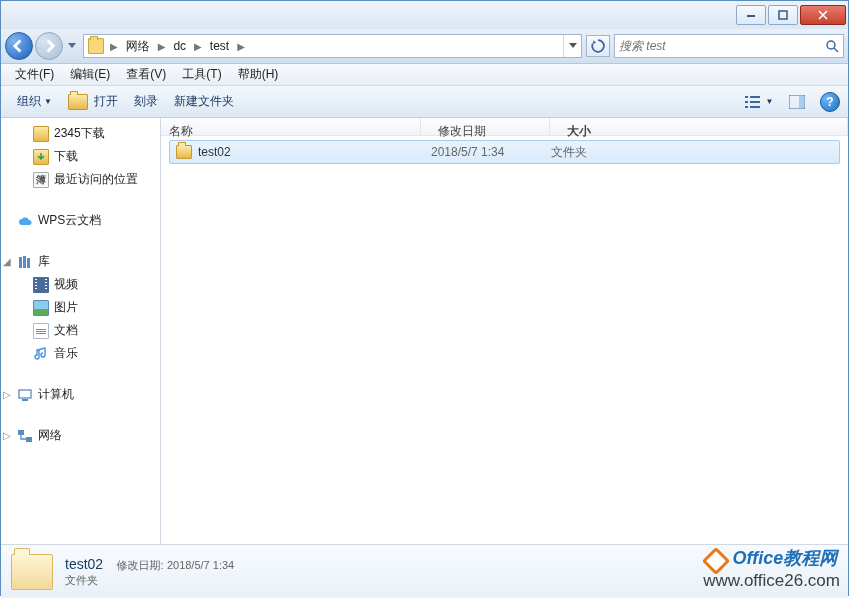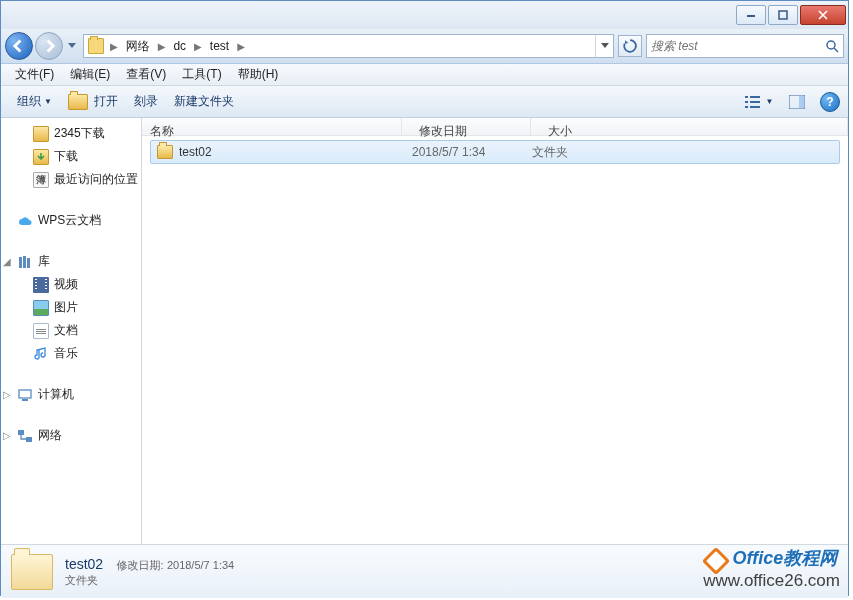--- a/index.html
+++ b/index.html
@@ -18,50 +18,50 @@
 .history-drop svg { fill: #4a6a90; }
 .breadcrumb { flex: 1; height: 24px; background: #fff; border: 1px solid #a0b5cc; margin: 0 4px; display: flex; align-items: center; }
 .bc-icon { width: 16px; height: 16px; margin: 0 4px; background: #f6d77a; border: 1px solid #c9a83d; border-radius: 1px; position: relative; }
 .bc-icon::before { content:''; position:absolute; top:-3px; left:1px; width:6px; height:3px; background:#f6d77a; border:1px solid #c9a83d; border-bottom:none;}
 .bc-seg { padding: 0 6px; height: 100%; display: flex; align-items: center; color: #222; }
 .bc-sep { color: #777; padding: 0 2px; font-size: 10px; }
 .bc-right { margin-left: auto; display: flex; align-items: center; }
 .bc-drop { width: 18px; height: 22px; display: flex; align-items: center; justify-content: center; border-left: 1px solid #d0d8e2; }
 .refresh { width: 24px; height: 22px; display: flex; align-items: center; justify-content: center; border: 1px solid #a0b5cc; background: linear-gradient(to bottom, #f8fbff, #e0eaf5); margin-right: 4px; }
 .refresh svg { fill: #3a68a0; }
-.search { width: 198px; height: 24px; background: #fff; border: 1px solid #a0b5cc; display: flex; align-items: center; padding: 0 4px; }
+.search { width: 230px; height: 24px; background: #fff; border: 1px solid #a0b5cc; display: flex; align-items: center; padding: 0 4px; }
 .search input { border: none; outline: none; flex: 1; font-style: italic; color: #888; background: transparent; }
 .search svg { fill: #3a68a0; width: 14px; height: 14px; }
 .menubar { height: 22px; background: linear-gradient(to bottom, #f7fafd, #e8eef5); border-bottom: 1px solid #d0d8e2; display: flex; align-items: center; padding-left: 6px; }
 .menubar span { padding: 0 8px; color: #222; }
 .toolbar { height: 32px; background: linear-gradient(to bottom, #f4f8fc, #dde8f4); border-bottom: 1px solid #c0d0e2; display: flex; align-items: center; padding: 0 8px; }
 .tool-item { display: flex; align-items: center; padding: 0 8px; color: #1a3a66; }
 .tool-drop { font-size: 8px; margin-left: 3px; color: #1a3a66; }
 .toolbar-right { margin-left: auto; display: flex; align-items: center; gap: 8px; }
 .view-btn { width: 30px; height: 22px; display: flex; align-items: center; justify-content: center; }
 .view-btn svg { fill: #3a68a0; }
 .help-btn { width: 20px; height: 20px; border-radius: 50%; background: radial-gradient(circle at 30% 30%, #6fb8f8, #1d6fc0); color: #fff; display: flex; align-items: center; justify-content: center; font-weight: bold; font-size: 13px; border: 1px solid #155a9a; }
 .body { display: flex; height: 426px; }
-.sidebar { width: 141px; border-right: 1px solid #d0d8e2; overflow-y: auto; padding-top: 4px; background: #fff; position: relative; }
+.sidebar { width: 160px; border-right: 1px solid #d0d8e2; overflow-y: auto; padding-top: 4px; background: #fff; position: relative; }
 .sidebar::-webkit-scrollbar { width: 16px; }
 .sidebar::-webkit-scrollbar-track { background: #f0f0f0; border-left: 1px solid #d0d0d0; }
 .sidebar::-webkit-scrollbar-thumb { background: linear-gradient(to right, #e8eef5, #c8d5e5); border: 1px solid #a8b8cc; border-radius: 2px; }
 .tree-item { display: flex; align-items: center; padding: 3px 0 3px 16px; color: #222; white-space: nowrap; }
 .tree-item.sub { padding-left: 32px; }
 .tree-item .icon { width: 16px; height: 16px; margin-right: 5px; flex-shrink: 0; }
 .tree-group { font-weight: normal; }
 .tree-expand { width: 10px; display: inline-block; margin-left: -14px; margin-right: 4px; color: #888; font-size: 10px; }
 .sidebar .spacer { height: 18px; }
 .content { flex: 1; background: #fff; }
 .columns { display: flex; height: 18px; border-bottom: 1px solid #e5e5e5; background: linear-gradient(to bottom, #fdfdfe, #f0f3f7); gap: 9px; }
 .col { padding: 5px 8px; color: #444; border-right: 1px solid #e5e5e5; }
 .col.name { width: 260px; }
 .col.date { width: 120px; }
 .col.type { width: 120px; }
-.col.size { flex: 1; }
+.col.size { flex: 1; font-weight: bold; }
 .filerow { display: flex; align-items: center; height: 24px; background: linear-gradient(to bottom, #eaf3fc, #d9ebfb); border: 1px solid #a8cbec; border-radius: 2px; margin: 4px 8px 0 8px; }
 .cell { padding: 0 6px; color: #333; }
 .cell.name { width: 255px; display: flex; align-items: center; }
 .cell.date { width: 120px; color: #666; }
 .cell.type { width: 120px; color: #666; }
 .folder-icon { width: 16px; height: 14px; background: linear-gradient(to bottom, #fce9a5, #e8b84a); border: 1px solid #c89830; border-radius: 1px; margin-right: 6px; position: relative; }
 .folder-icon::before { content:''; position:absolute; top:-4px; left:1px; width:6px; height:3px; background:#fce9a5; border:1px solid #c89830; border-bottom:none; border-radius:1px 1px 0 0;}
 .details { height: 54px; border-top: 1px solid #d0d8e2; background: linear-gradient(to bottom, #f8fbfe, #e8f0f8); display: flex; align-items: center; padding: 4px 10px; }
 .details .big-folder { width: 42px; height: 36px; background: linear-gradient(to bottom, #fef5d6, #f2d998); border: 1px solid #d8b860; border-radius: 2px; margin-right: 12px; position: relative; }
 .details .big-folder::before { content:''; position:absolute; top:-7px; left:2px; width:14px; height:6px; background:#fef5d6; border:1px solid #d8b860; border-bottom:none; border-radius:2px 2px 0 0;}

